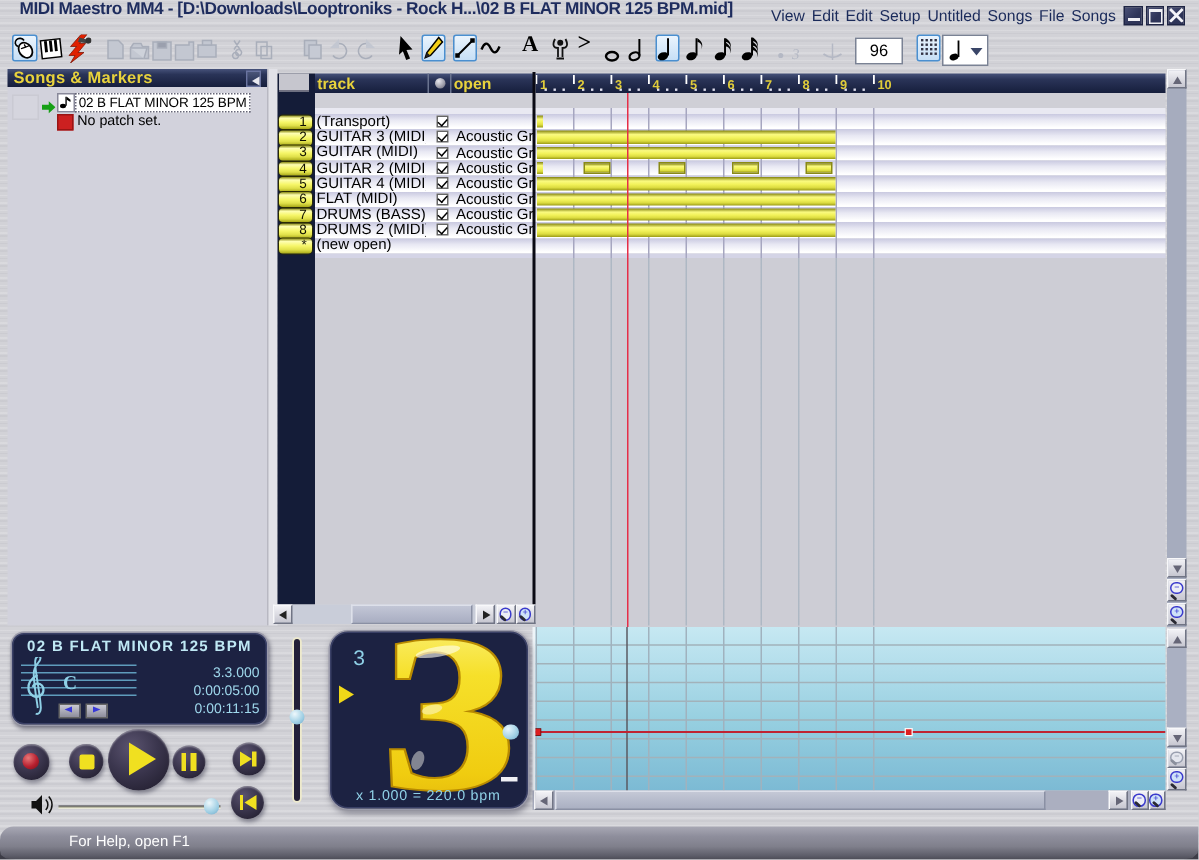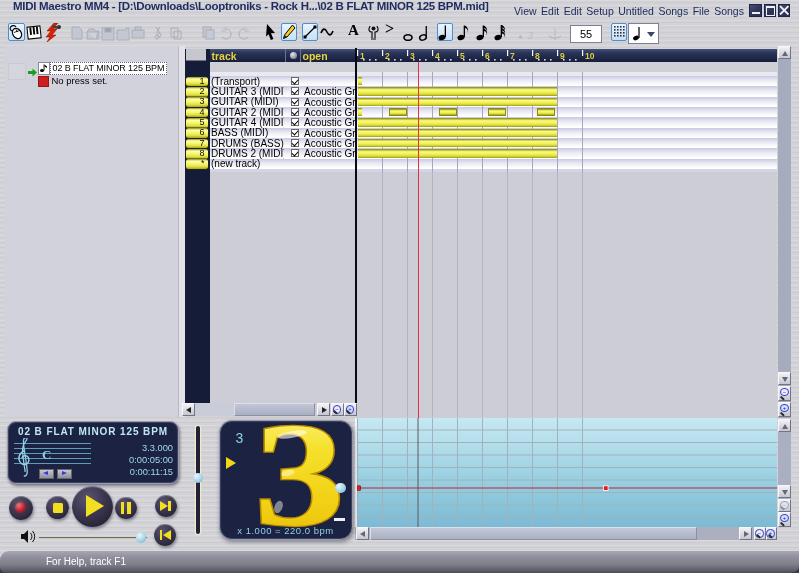--- a/index.html
+++ b/index.html
@@ -143,21 +143,21 @@
   <ellipse cx="96" cy="13.5" rx="3.6" ry="2.6" transform="rotate(-20 96 13.5)" fill="#000"></ellipse>
       <rect x="98.7" y="1" width="1.3" height="12" fill="#000"></rect>
   <path d="M100 1 C103 3 104 5.5 102.5 8.5 C103.5 5.5 102 4 100 3.5 Z" fill="#000"></path>
   <path d="M100 4 C103 6 104 8.5 102.5 11.5 C103.5 8.5 102 7 100 6.5 Z" fill="#000"></path>
   <path d="M100 7 C103 9 104 11.5 102.5 14.5 C103.5 11.5 102 10 100 9.5 Z" fill="#000"></path>
   <circle cx="118.5" cy="13" r="1.7" fill="#b4b8c4"></circle>
   <text x="126" y="15" font-size="10" fill="#b4b8c4" font-style="italic" font-family="Liberation Serif">3</text>
   <path d="M147 12 C151 15 155 15 159 12" fill="none" stroke="#b4b8c4" stroke-width="1.2"></path>
   <line x1="153" y1="5" x2="153" y2="16" stroke="#b4b8c4" stroke-width="1"></line>
  </svg>
- <div class="ab" style="left:570px;top:5px;width:30px;height:16px;background:#fff;border:1px solid #7a8294;font-size:11px;color:#000;text-align:center;line-height:16px">55</div>
+ <div class="ab" style="left:570px;top:5px;width:30px;height:16px;background:#fff;border:1px solid #7a8294;font-size:11px;color:#000;text-align:center;line-height:16px">96</div>
  <div class="tb tbsel" style="left:611px;top:3px;width:16px;height:18px">
   <svg width="14" height="16" viewBox="0 0 14 16" style="position:absolute;left:1px;top:1px">
    <g fill="#334">
    <rect x="1" y="1" width="1.6" height="1.6"></rect>
           <rect x="4" y="1" width="1.6" height="1.6"></rect>
           <rect x="7" y="1" width="1.6" height="1.6"></rect>
           <rect x="10" y="1" width="1.6" height="1.6"></rect>
    <rect x="1" y="4" width="1.6" height="1.6"></rect>
           <rect x="4" y="4" width="1.6" height="1.6"></rect>
           <rect x="7" y="4" width="1.6" height="1.6"></rect>
@@ -176,36 +176,42 @@
  <div class="ab" style="left:628px;top:3px;width:29px;height:19px;background:#fff;border:1px solid #7a8294">
   <svg width="12" height="16" viewBox="0 0 12 16" style="position:absolute;left:3px;top:1px">
    <ellipse cx="4" cy="13" rx="3" ry="2.2" transform="rotate(-20 4 13)" fill="#000"></ellipse>
         <rect x="6.4" y="2" width="1.2" height="11" fill="#000"></rect>
   </svg>
   <div class="arrow" style="left:18px;top:8px;border-left:4px solid transparent;border-right:4px solid transparent;border-top:5px solid #3a4668"></div>
  </div>
 </div>
 
 <div class="ab" id="leftpanel" style="left:5px;top:46px;width:173px;height:371px;background:#d2d2dc">
+ <div class="ab navy" style="left:0;top:0;width:173px;height:12px">
+  <div class="ab" style="left:4px;top:0px;font-size:11px;font-weight:bold;color:#e8d23c;letter-spacing:0.2px">Songs &amp; Markers</div>
+  <div class="ab" style="left:158.5px;top:0.5px;width:10.5px;height:11px;background:linear-gradient(180deg,#4a5578,#222c50);border:1px solid #6a74a0;box-sizing:border-box">
+   <div class="arrow" style="left:3px;top:3px;border-top:3.5px solid transparent;border-bottom:3.5px solid transparent;border-right:5px solid #e8e8f0"></div>
+  </div>
+ </div>
  <div class="ab" style="left:3px;top:17px;width:16px;height:15px;border:1px solid #c4c4cc;background:#d8d8e0;opacity:0.55"></div>
     <div class="ab" style="left:22.5px;top:16.5px;width:9px;height:9px">
   <svg width="9" height="9" viewBox="0 0 10 10">
         <path d="M0 3.2 h5 V0.6 L10 5 L5 9.4 V6.8 H0 Z" fill="#16a016"></path>
       </svg>
  </div>
  <div class="ab" style="left:33px;top:15.5px;width:10px;height:11px;background:#fff;border:1px solid #889">
   <svg width="9" height="10" viewBox="0 0 9 10" style="position:absolute;left:0px;top:0px">
         <ellipse cx="3" cy="7.6" rx="2" ry="1.5" fill="#000"></ellipse>
         <rect x="4.6" y="1.5" width="0.9" height="6" fill="#000"></rect>
         <path d="M5.5 1.5 L8 3.5 L8 5 L5.5 3.5 Z" fill="#000"></path>
       </svg>
  </div>
  <div class="ab" style="left:44.5px;top:15.5px;height:11px;background:#fff;font-size:9px;color:#000;line-height:11.5px;padding:0 2px;border:1px dotted #667;white-space:nowrap;letter-spacing:-0.1px">02 B FLAT MINOR 125 BPM</div>
  <div class="ab" style="left:33px;top:29.5px;width:9px;height:9px;background:#cc2020;border:1px solid #991414"></div>
- <div class="ab" style="left:46.5px;top:29px;font-size:9.5px;color:#000">No press set.</div>
+ <div class="ab" style="left:46.5px;top:29px;font-size:9.5px;color:#000">No patch set.</div>
 </div>
 
 <div class="ab" id="grid" style="left:0;top:0;width:799px;height:573px;">
 
  <div class="ab" style="left:178px;top:46px;width:6.5px;height:371px;background:#e2e2e8;border-left:1px solid #b8b8c2;box-sizing:border-box"></div>
 
  <div class="ab" style="left:184.5px;top:49px;width:25px;height:354px;background:#141c38"></div>
  <div class="ab" style="left:185.5px;top:49px;width:20.5px;height:12px;background:#c6c6ce;border-bottom:1px solid #707080;box-sizing:border-box"></div>
 
  <div class="ab navy" style="left:209.5px;top:49px;width:146.5px;height:13px"></div>
@@ -323,24 +329,24 @@
  <div class="ab numbtn" style="top:128.2px">6</div>
  <div class="ab numbtn" style="top:138.5px">7</div>
  <div class="ab numbtn" style="top:148.8px">8</div>
  <div class="ab numbtn" style="top:159.2px">*</div>
 
  <div class="ab tname" style="top:76.5px">(Transport)</div>
  <div class="ab tname" style="top:86.8px">GUITAR 3 (MIDI)</div>
  <div class="ab tname" style="top:97.2px">GUITAR (MIDI)</div>
  <div class="ab tname" style="top:107.5px">GUITAR 2 (MIDI)</div>
  <div class="ab tname" style="top:117.8px">GUITAR 4 (MIDI)</div>
- <div class="ab tname" style="top:128.2px">BASS (MIDI)</div>
+ <div class="ab tname" style="top:128.2px">FLAT (MIDI)</div>
  <div class="ab tname" style="top:138.5px">DRUMS (BASS)</div>
  <div class="ab tname" style="top:148.8px">DRUMS 2 (MIDI)</div>
- <div class="ab tname" style="top:159.2px">(new track)</div>
+ <div class="ab tname" style="top:159.2px">(new open)</div>
 
  <div class="ab cbx" style="top:77px"></div>
  <div class="ab cbx" style="top:87.3px"></div>
  <div class="ab cbx" style="top:97.7px"></div>
  <div class="ab cbx" style="top:108px"></div>
  <div class="ab cbx" style="top:118.3px"></div>
  <div class="ab cbx" style="top:128.7px"></div>
  <div class="ab cbx" style="top:139px"></div>
  <div class="ab cbx" style="top:149.3px"></div>
 
@@ -505,16 +511,16 @@
 
  <svg class="ab" style="left:20px;top:529px" width="16" height="15" viewBox="0 0 16 15">
   <path d="M1 5 h3 l4 -4 v13 l-4 -4 h-3 z" fill="#111"></path>
   <path d="M10.5 4 a5 5 0 0 1 0 7 M12.5 2 a8 8 0 0 1 0 11" fill="none" stroke="#111" stroke-width="1"></path>
  </svg>
  <div class="ab" style="left:39px;top:536.5px;width:108px;height:2.5px;background:linear-gradient(180deg,#3a3a40,#fdfdd8)"></div>
  <div class="ab" style="left:135.5px;top:532px;width:10.5px;height:10.5px;border-radius:50%;background:radial-gradient(circle at 35% 30%,#eef8fc,#9fcfe4 60%,#6fa8c8)"></div>
 </div>
 
 <div class="ab" style="left:0;top:551px;width:799px;height:22px;background:linear-gradient(180deg,#a8a8b4 0,#8e8e9c 30%,#80808c 60%,#5e5e6a 88%,#4c4c56);border-top-left-radius:9px">
- <div class="ab" style="left:46px;top:4.5px;font-size:10px;color:#fff">For Help, track F1</div>
+ <div class="ab" style="left:46px;top:4.5px;font-size:10px;color:#fff">For Help, open F1</div>
 </div>
 <div class="ab" style="left:0;top:563px;width:10px;height:10px;background:#3c3c46;clip-path:polygon(0 100%,0 40%,6% 70%,40% 94%,100% 100%)"></div>
 <div class="ab" style="left:789px;top:561px;width:10px;height:12px;background:#3c3c46;clip-path:polygon(100% 100%,100% 30%,94% 65%,60% 92%,0 100%)"></div>
 
 </body></html>

